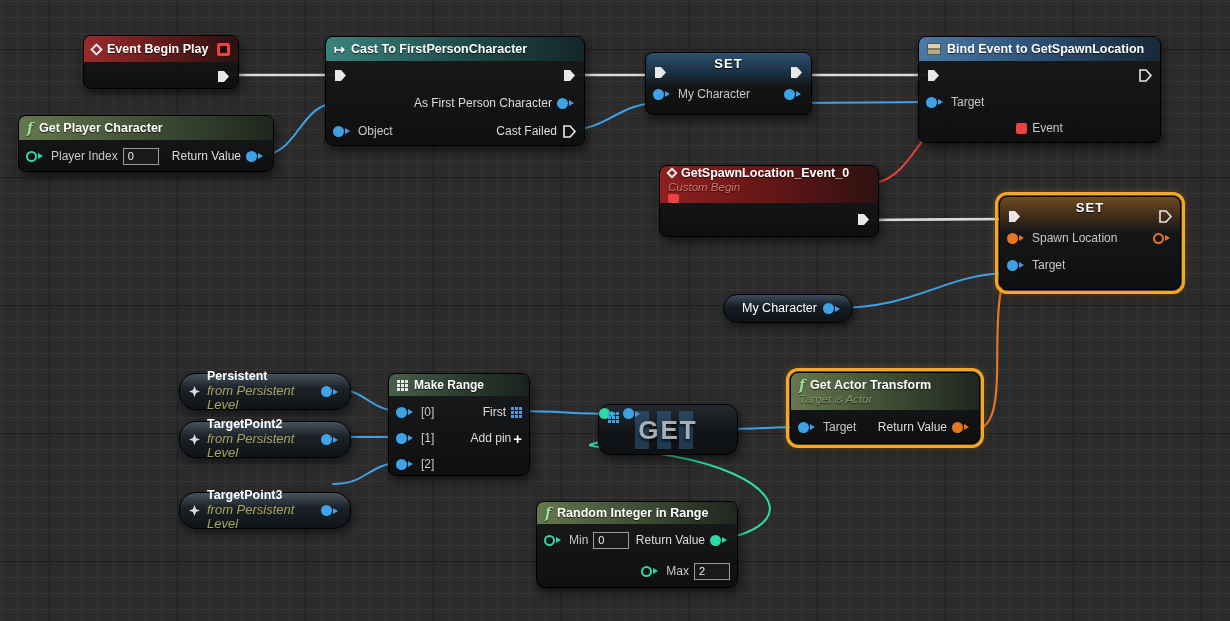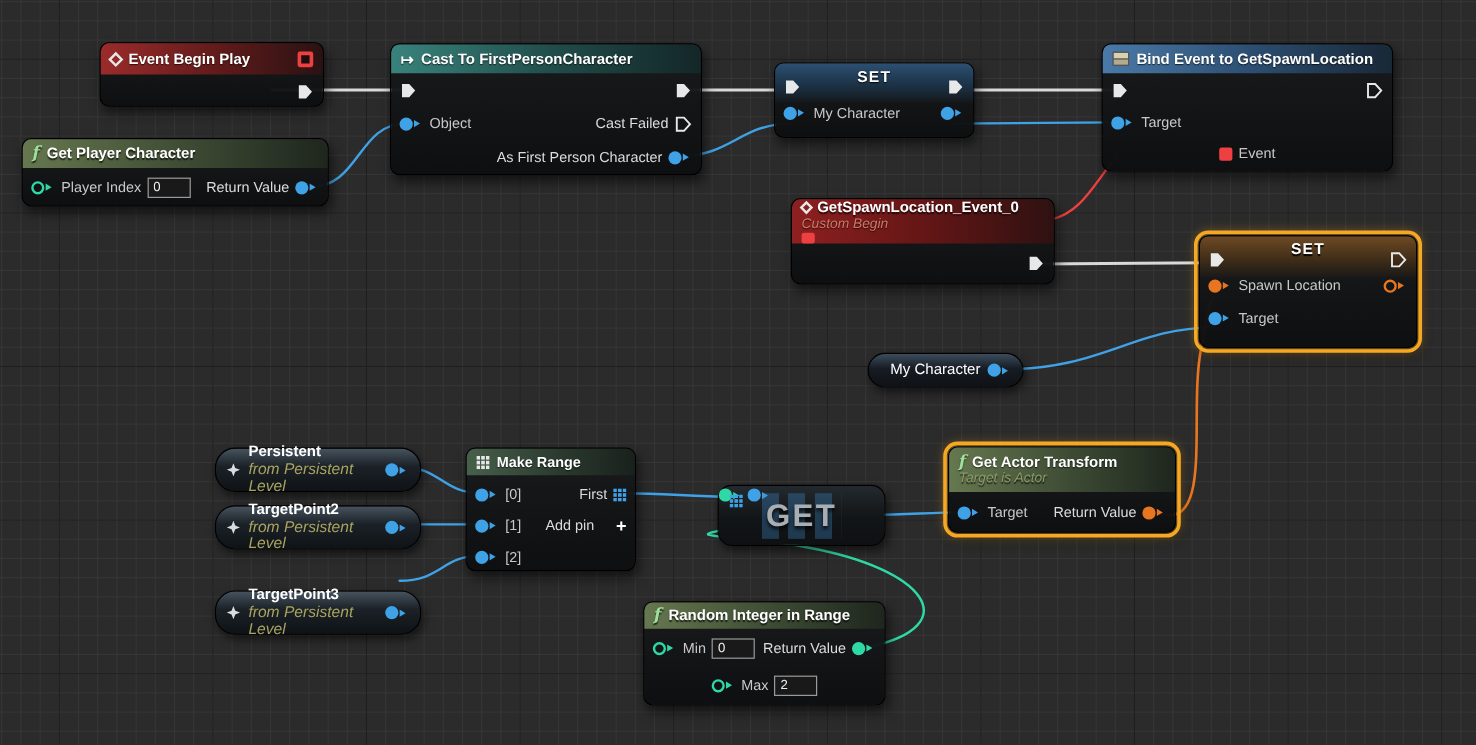--- a/index.html
+++ b/index.html
@@ -107,21 +107,21 @@
       <path d="M876,183 C902,177 912,152 931,130"></path>
     </g>
     <g fill="none" stroke-width="2.2" stroke-linecap="round" stroke="#e8751f">
       <path d="M966,428 C1012,442 990,345 1001,290 C1006,264 1007,253 1011,248"></path>
     </g>
     <g fill="none" stroke-width="2" stroke-linecap="round" stroke="#2fd9a6">
       <path d="M725,539 C805,521 772,474 672,456 C608,444 566,449 605,441"></path>
     </g>
   </svg>
 
-  <div class="node" style="left:83px;top:35px;width:187px;height:54px">
+  <div class="node" style="left:83px;top:35px;width:156px;height:54px">
     <div class="hdr hdr-event" style="height:26px">
       <span class="diamond"></span>
       <span class="grow">Event Begin Play</span>
       <span class="sqpin hollow" style="--c:#ee4040"></span>
     </div>
     <div class="row" style="height:28px;justify-content:flex-end">
       <svg width="15" height="15" viewBox="0 0 15 15">
           <path d="M2 2 H8 L13 7.5 L8 13 H2 Z" fill="#e8e8e8"></path>
         </svg>
     </div>
@@ -157,42 +157,42 @@
       <span>Cast To FirstPersonCharacter</span>
     </div>
     <div class="row" style="height:28px">
       <svg width="15" height="15" viewBox="0 0 15 15">
           <path d="M2 2 H8 L13 7.5 L8 13 H2 Z" fill="#e8e8e8"></path>
         </svg>
       <svg width="15" height="15" viewBox="0 0 15 15">
           <path d="M2 2 H8 L13 7.5 L8 13 H2 Z" fill="#e8e8e8"></path>
         </svg>
     </div>
+    <div class="row" style="height:28px;justify-content:flex-end">
+      <span class="r">
+        <span>As First Person Character</span>
+        <span class="pin" style="--c:#3fa2e6">
+            <span class="pdot"></span>
+            <span class="ptail"></span>
+          </span>
+      </span>
+    </div>
     <div class="row" style="height:28px">
       <span class="r">
         <span class="pin" style="--c:#3fa2e6">
             <span class="pdot"></span>
             <span class="ptail"></span>
           </span>
         <span class="subtle">Object</span>
       </span>
       <span class="r">
         <span>Cast Failed</span>
         <svg width="15" height="15" viewBox="0 0 15 15">
             <path d="M2 2 H8 L13 7.5 L8 13 H2 Z" fill="none" stroke="#e8e8e8" stroke-width="1.6"></path>
           </svg>
-      </span>
-    </div>
-    <div class="row" style="height:28px;justify-content:flex-end">
-      <span class="r">
-        <span>As First Person Character</span>
-        <span class="pin" style="--c:#3fa2e6">
-            <span class="pdot"></span>
-            <span class="ptail"></span>
-          </span>
       </span>
     </div>
   </div>
 
   <div class="node" style="left:645px;top:52px;width:167px;height:63px">
     <div class="sethdr-blue" style="position:absolute;inset:0 0 auto 0;height:34px"></div>
     <div class="setttl" style="position:relative;padding-top:3px">SET</div>
     <div class="row" style="position:relative;height:16px;margin-top:-7px">
       <svg width="15" height="15" viewBox="0 0 15 15">
           <path d="M2 2 H8 L13 7.5 L8 13 H2 Z" fill="#e8e8e8"></path>
@@ -385,21 +385,21 @@
         </span>
       </div>
       <div class="row" style="height:26px">
         <span class="r">
           <span class="pin" style="--c:#3fa2e6">
               <span class="pdot"></span>
               <span class="ptail"></span>
             </span>
           <span class="subtle">[1]</span>
         </span>
-        <span class="r" style="gap:18px">
+        <span class="r" style="gap:2px">
           <span>Add pin</span>
           <span style="font-weight:bold;font-size:15px;color:#fff">+</span>
         </span>
       </div>
       <div class="row" style="height:26px;justify-content:flex-start">
         <span class="r">
           <span class="pin" style="--c:#3fa2e6">
               <span class="pdot"></span>
               <span class="ptail"></span>
             </span>
@@ -474,21 +474,21 @@
         <input class="val" value="0" style="">
       </span>
       <span class="r">
         <span>Return Value</span>
         <span class="pin" style="--c:#2fd9a6">
             <span class="pdot"></span>
             <span class="ptail"></span>
           </span>
       </span>
     </div>
-    <div class="row" style="height:30px;justify-content:center">
+    <div class="row" style="height:30px;justify-content:flex-end">
       <span class="r">
         <span class="pin" style="--c:#2fd9a6">
             <span class="pdot hollow"></span>
             <span class="ptail"></span>
           </span>
         <span class="subtle">Max</span>
         <input class="val" value="2" style="">
       </span>
     </div>
   </div>

